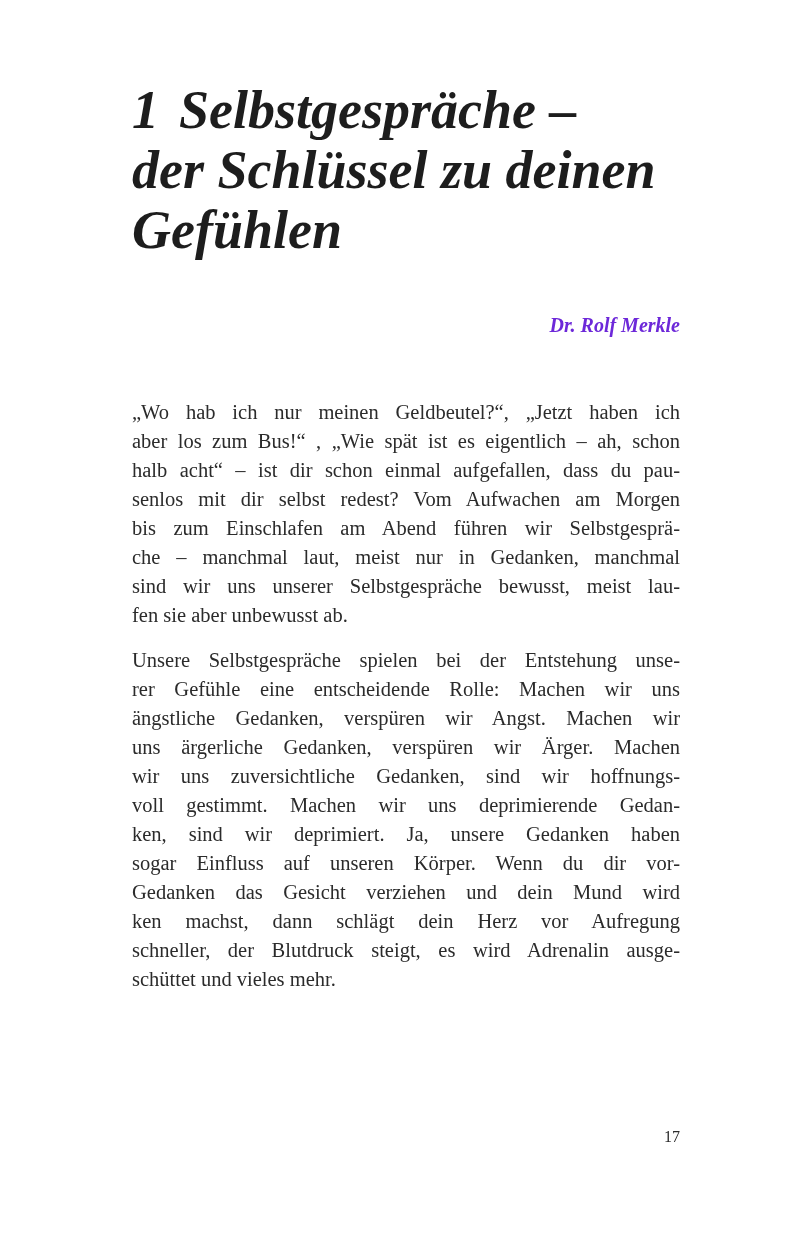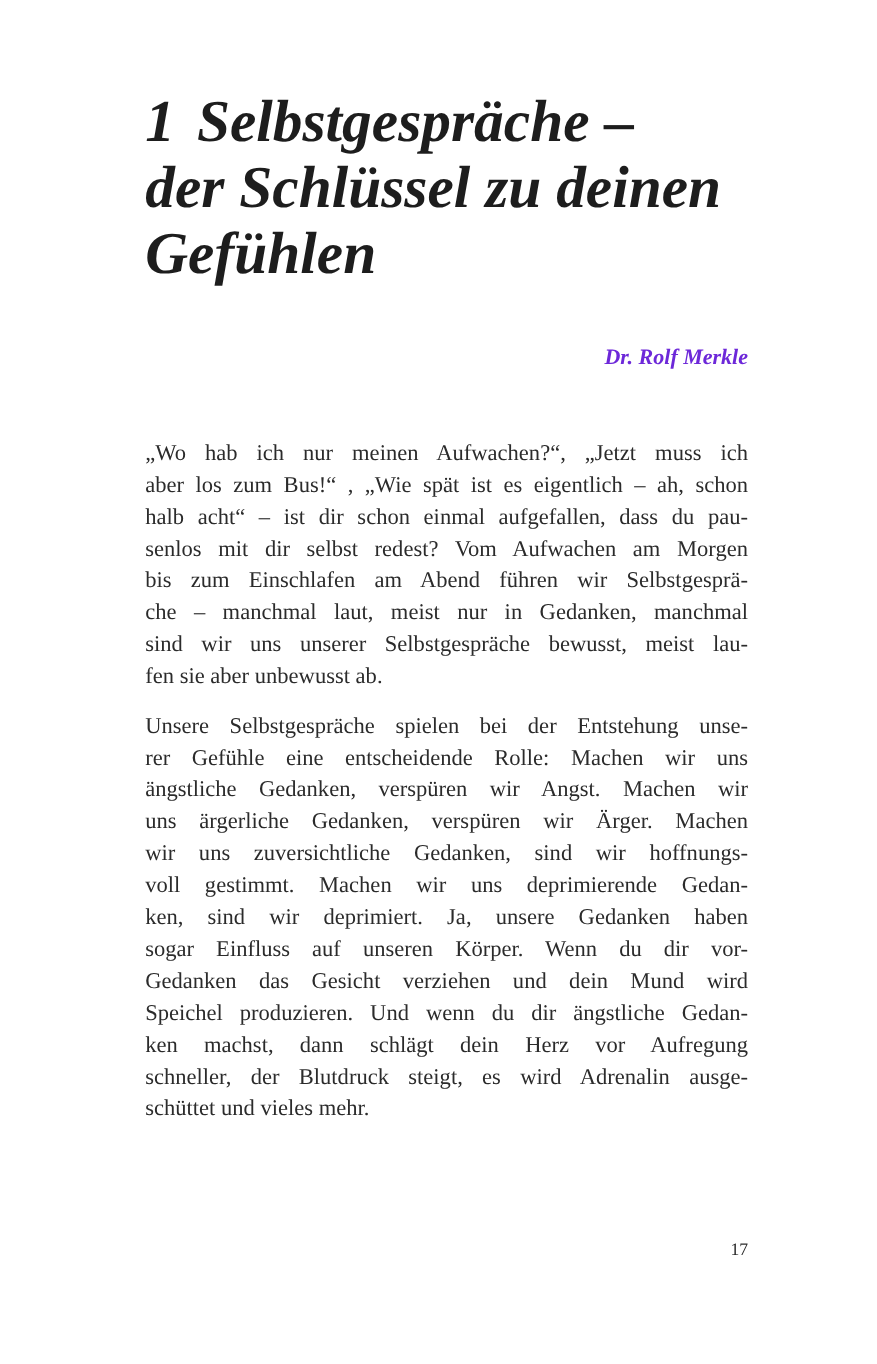--- a/index.html
+++ b/index.html
@@ -71,40 +71,39 @@
   <h1 class="title">
     <div class="title-line"><span class="chapter-num">1</span><span>Selbstgespräche –</span></div>
     <div class="title-line">der Schlüssel zu deinen</div>
     <div class="title-line">Gefühlen</div>
   </h1>
 
   <div class="author">Dr. Rolf Merkle</div>
 
   <div class="body-text">
     <div class="paragraph">
-        <div class="line">„Wo hab ich nur meinen Aufwachen?“, „Jetzt muss ich</div>
+        <div class="line">„Wo hab ich nur meinen Geldbeutel?“, „Jetzt haben ich</div>
         <div class="line">aber los zum Bus!“ , „Wie spät ist es eigentlich – ah, schon</div>
         <div class="line">halb acht“ – ist dir schon einmal aufgefallen, dass du pau-</div>
         <div class="line">senlos mit dir selbst redest? Vom Aufwachen am Morgen</div>
         <div class="line">bis zum Einschlafen am Abend führen wir Selbstgesprä-</div>
         <div class="line">che – manchmal laut, meist nur in Gedanken, manchmal</div>
         <div class="line">sind wir uns unserer Selbstgespräche bewusst, meist lau-</div>
         <div class="line last">fen sie aber unbewusst ab.</div>
       </div>
     <div class="paragraph">
         <div class="line">Unsere Selbstgespräche spielen bei der Entstehung unse-</div>
         <div class="line">rer Gefühle eine entscheidende Rolle: Machen wir uns</div>
         <div class="line">ängstliche Gedanken, verspüren wir Angst. Machen wir</div>
         <div class="line">uns ärgerliche Gedanken, verspüren wir Ärger. Machen</div>
         <div class="line">wir uns zuversichtliche Gedanken, sind wir hoffnungs-</div>
         <div class="line">voll gestimmt. Machen wir uns deprimierende Gedan-</div>
         <div class="line">ken, sind wir deprimiert. Ja, unsere Gedanken haben</div>
         <div class="line">sogar Einfluss auf unseren Körper. Wenn du dir vor-</div>
         <div class="line">Gedanken das Gesicht verziehen und dein Mund wird</div>
-        <div class="line">Speichel produzieren. Und wenn du dir ängstliche Gedan-</div>
         <div class="line">ken machst, dann schlägt dein Herz vor Aufregung</div>
         <div class="line">schneller, der Blutdruck steigt, es wird Adrenalin ausge-</div>
         <div class="line last">schüttet und vieles mehr.</div>
       </div>
   </div>
 
   <div class="page-number">17</div>
 
 </div>
 

